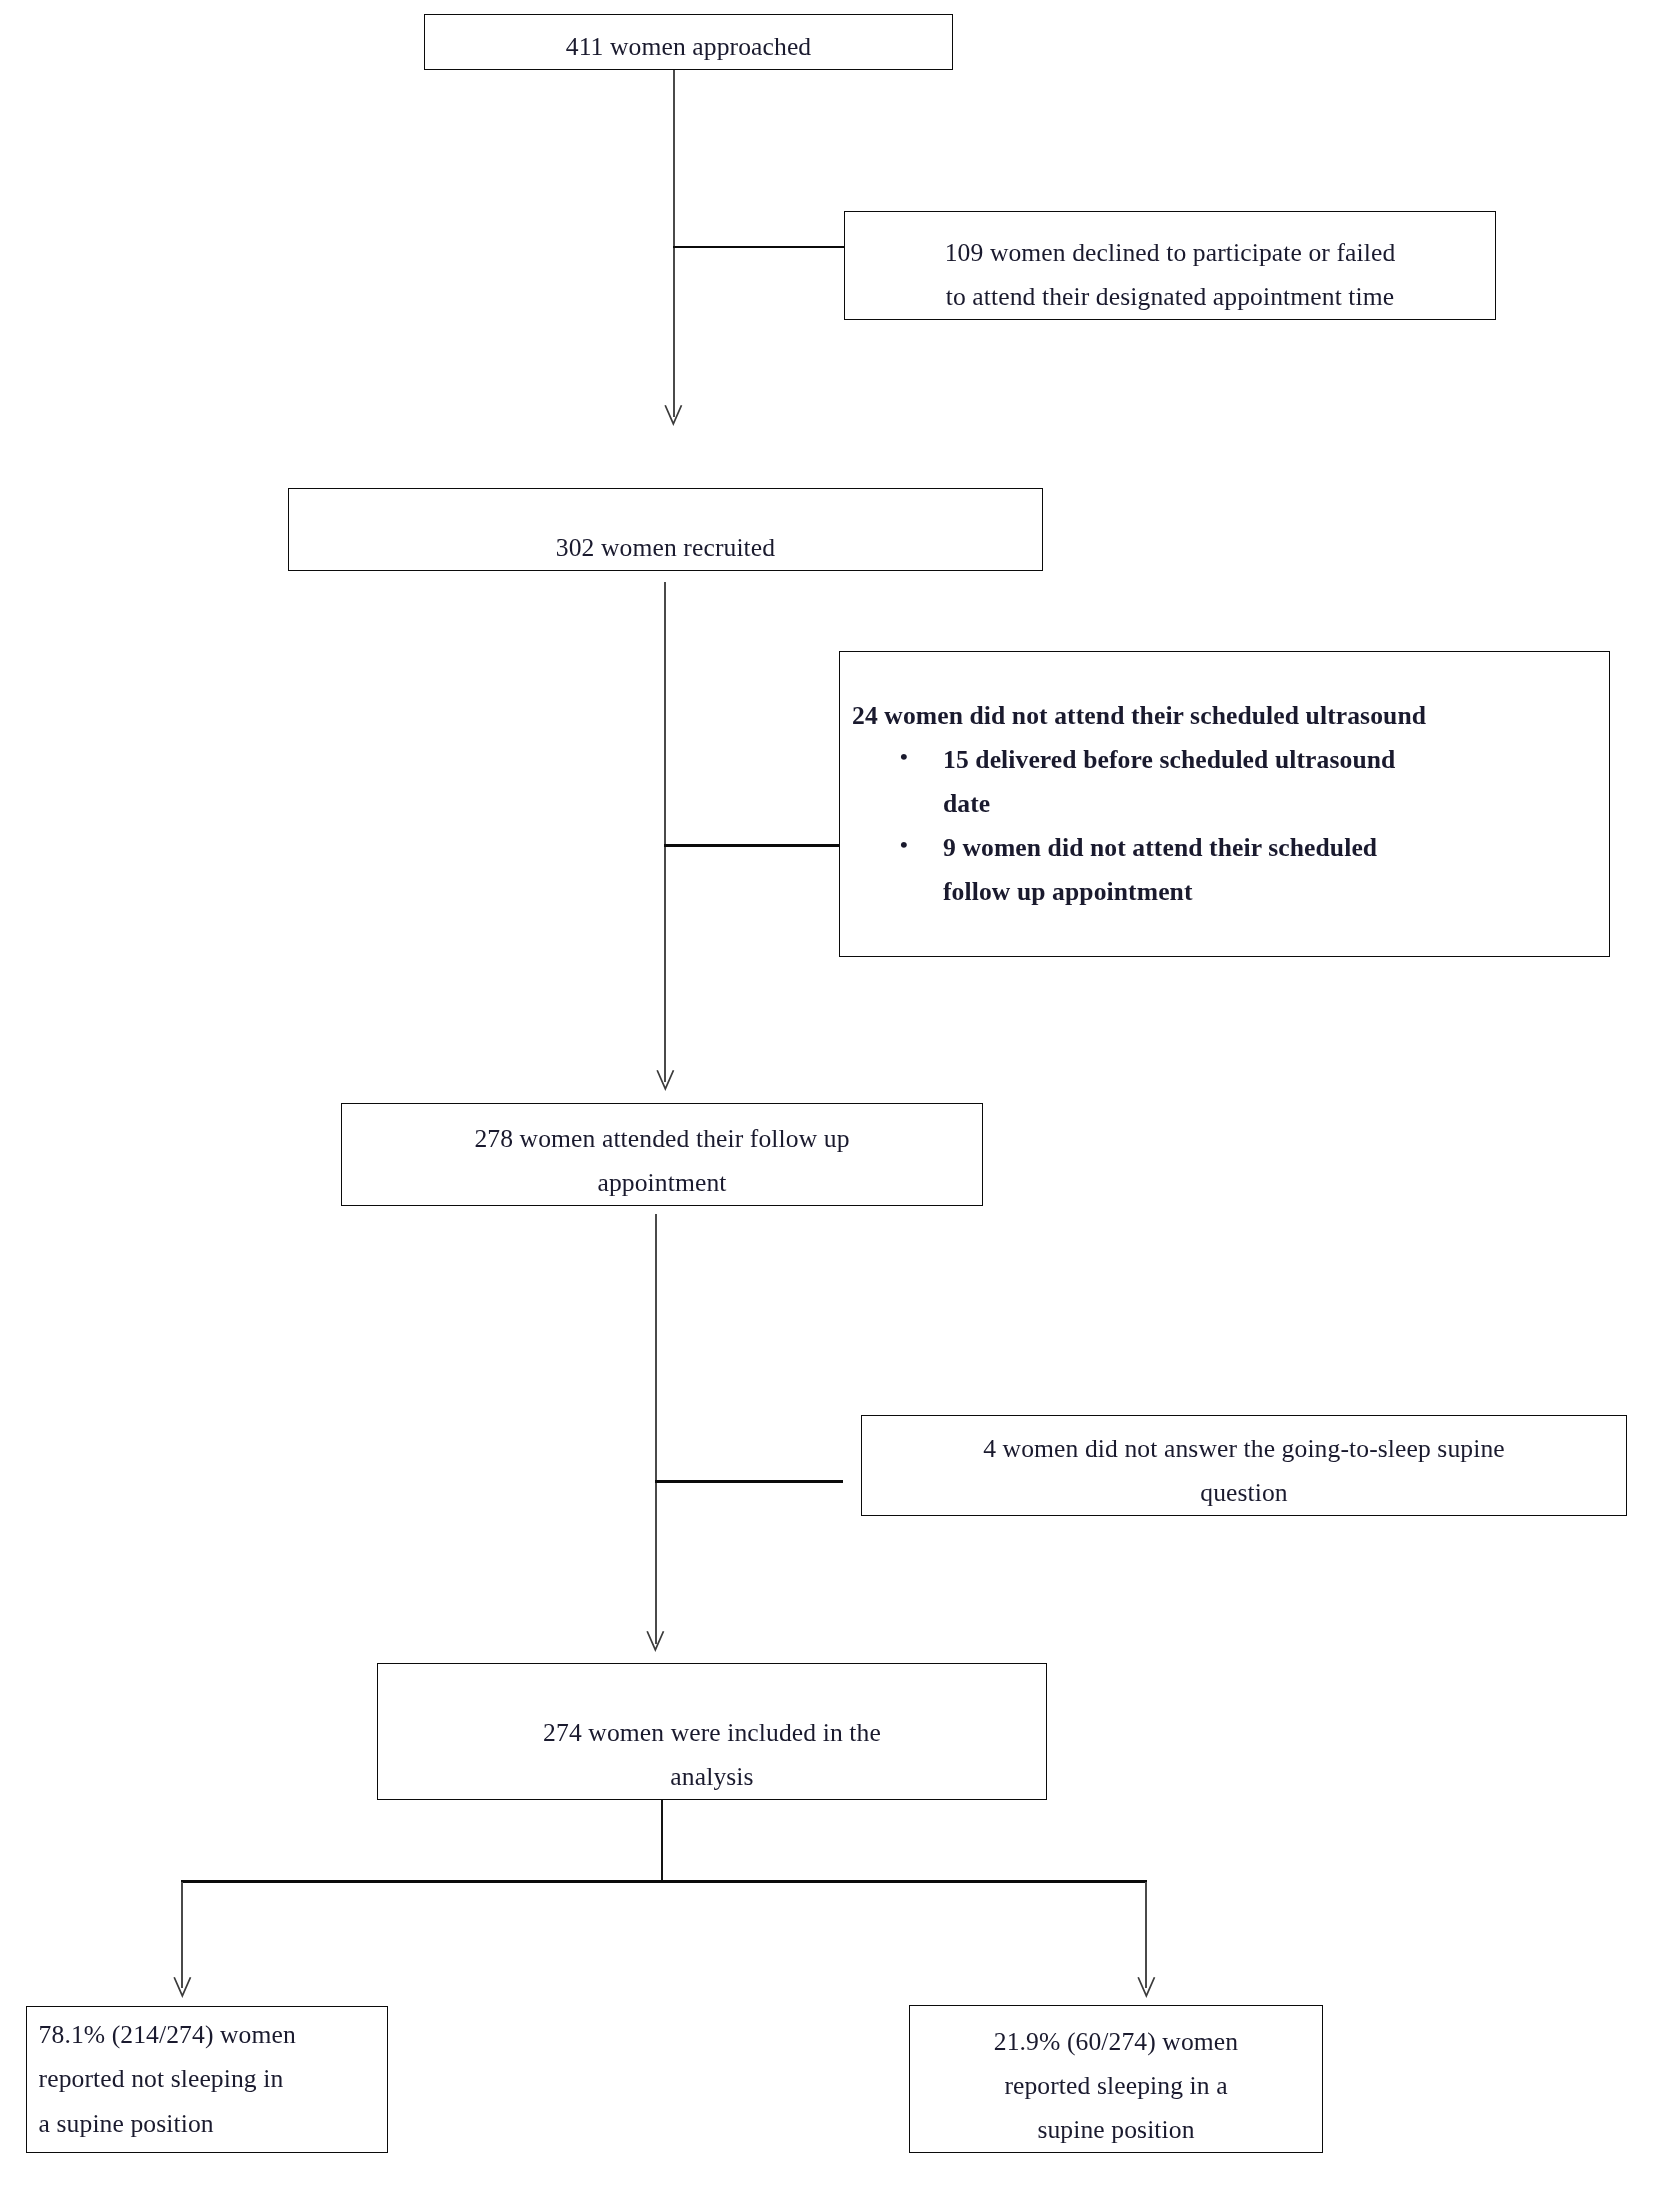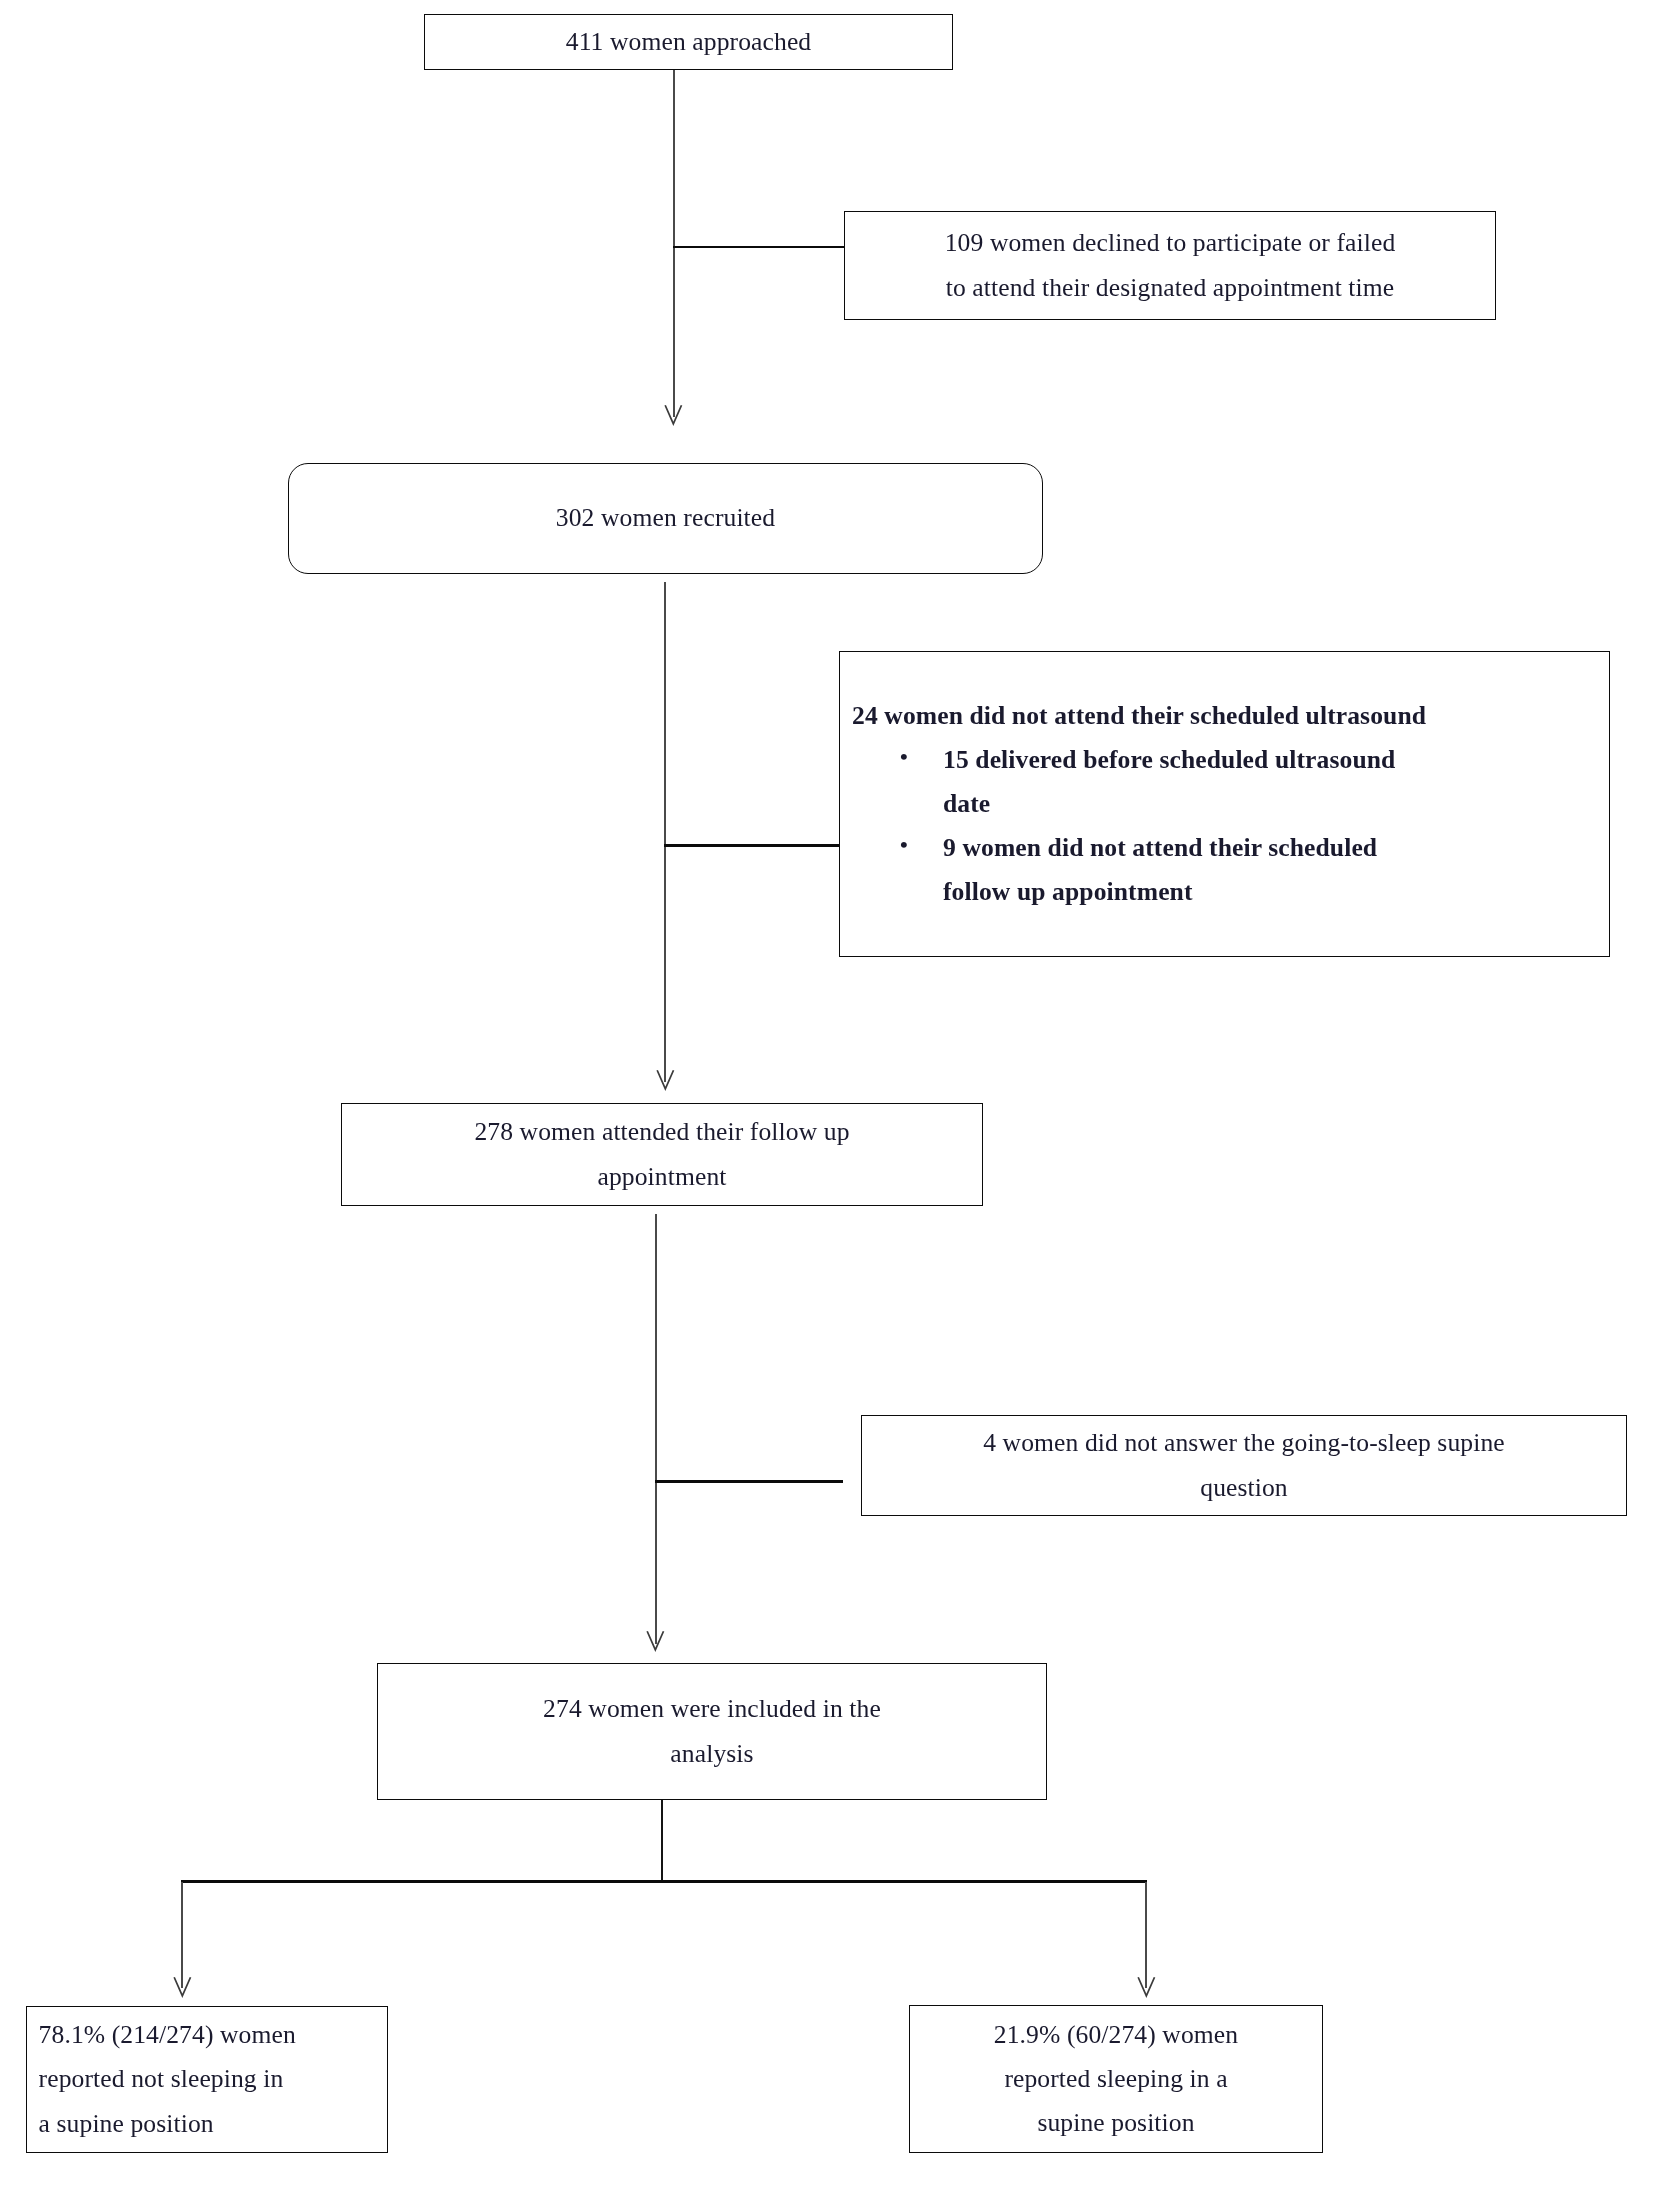--- a/index.html
+++ b/index.html
@@ -22,21 +22,21 @@
     border:1.6px solid #0b0b0b;
     background:#ffffff;
     display:flex;
     flex-direction:column;
     justify-content:center;
     line-height:1.72;
     font-size:25.6px;
     letter-spacing:0.1px;
     z-index:5;
   }
-  .box.center{align-items:center;text-align:center;}
+  .box.center{align-items:center;text-align:center;justify-content:flex-end;}
   .box.left{align-items:flex-start;text-align:left;}
   .box p{margin:0;padding:0 12px;width:100%;box-sizing:border-box;}
   .box.center p{text-align:center;}
   .box.left p{text-align:left;}
 
   
   ul.bullets{
     list-style:none;
     margin:0;
     padding:0 11px 0 0;
@@ -88,21 +88,21 @@
     </svg>
   </div>
 
   <div class="hline" style="left:673px;top:246px;width:173px;height:2.2px;"></div>
 
   <div class="box center" style="left:844px;top:211px;width:652px;height:109px;">
     <p>109 women declined to participate or failed</p>
     <p>to attend their designated appointment time</p>
   </div>
 
-  <div class="box center" style="left:288px;top:463px;width:755px;height:111px;border-radius:20px;">
+  <div class="box center" style="left:288px;top:488px;width:755px;height:83px;">
     <p>302 women recruited</p>
   </div>
 
   <div class="vline" style="left:664px;top:582px;width:2.2px;height:500px;"></div>
   <div class="arrow" style="left:655px;top:1067px;">
     <svg viewBox="0 0 38 46" preserveAspectRatio="none">
       <path d="M4 6 L19 40 L34 6" fill="none" stroke="#3b3b3b" stroke-width="3.2"></path>
     </svg>
   </div>
 

